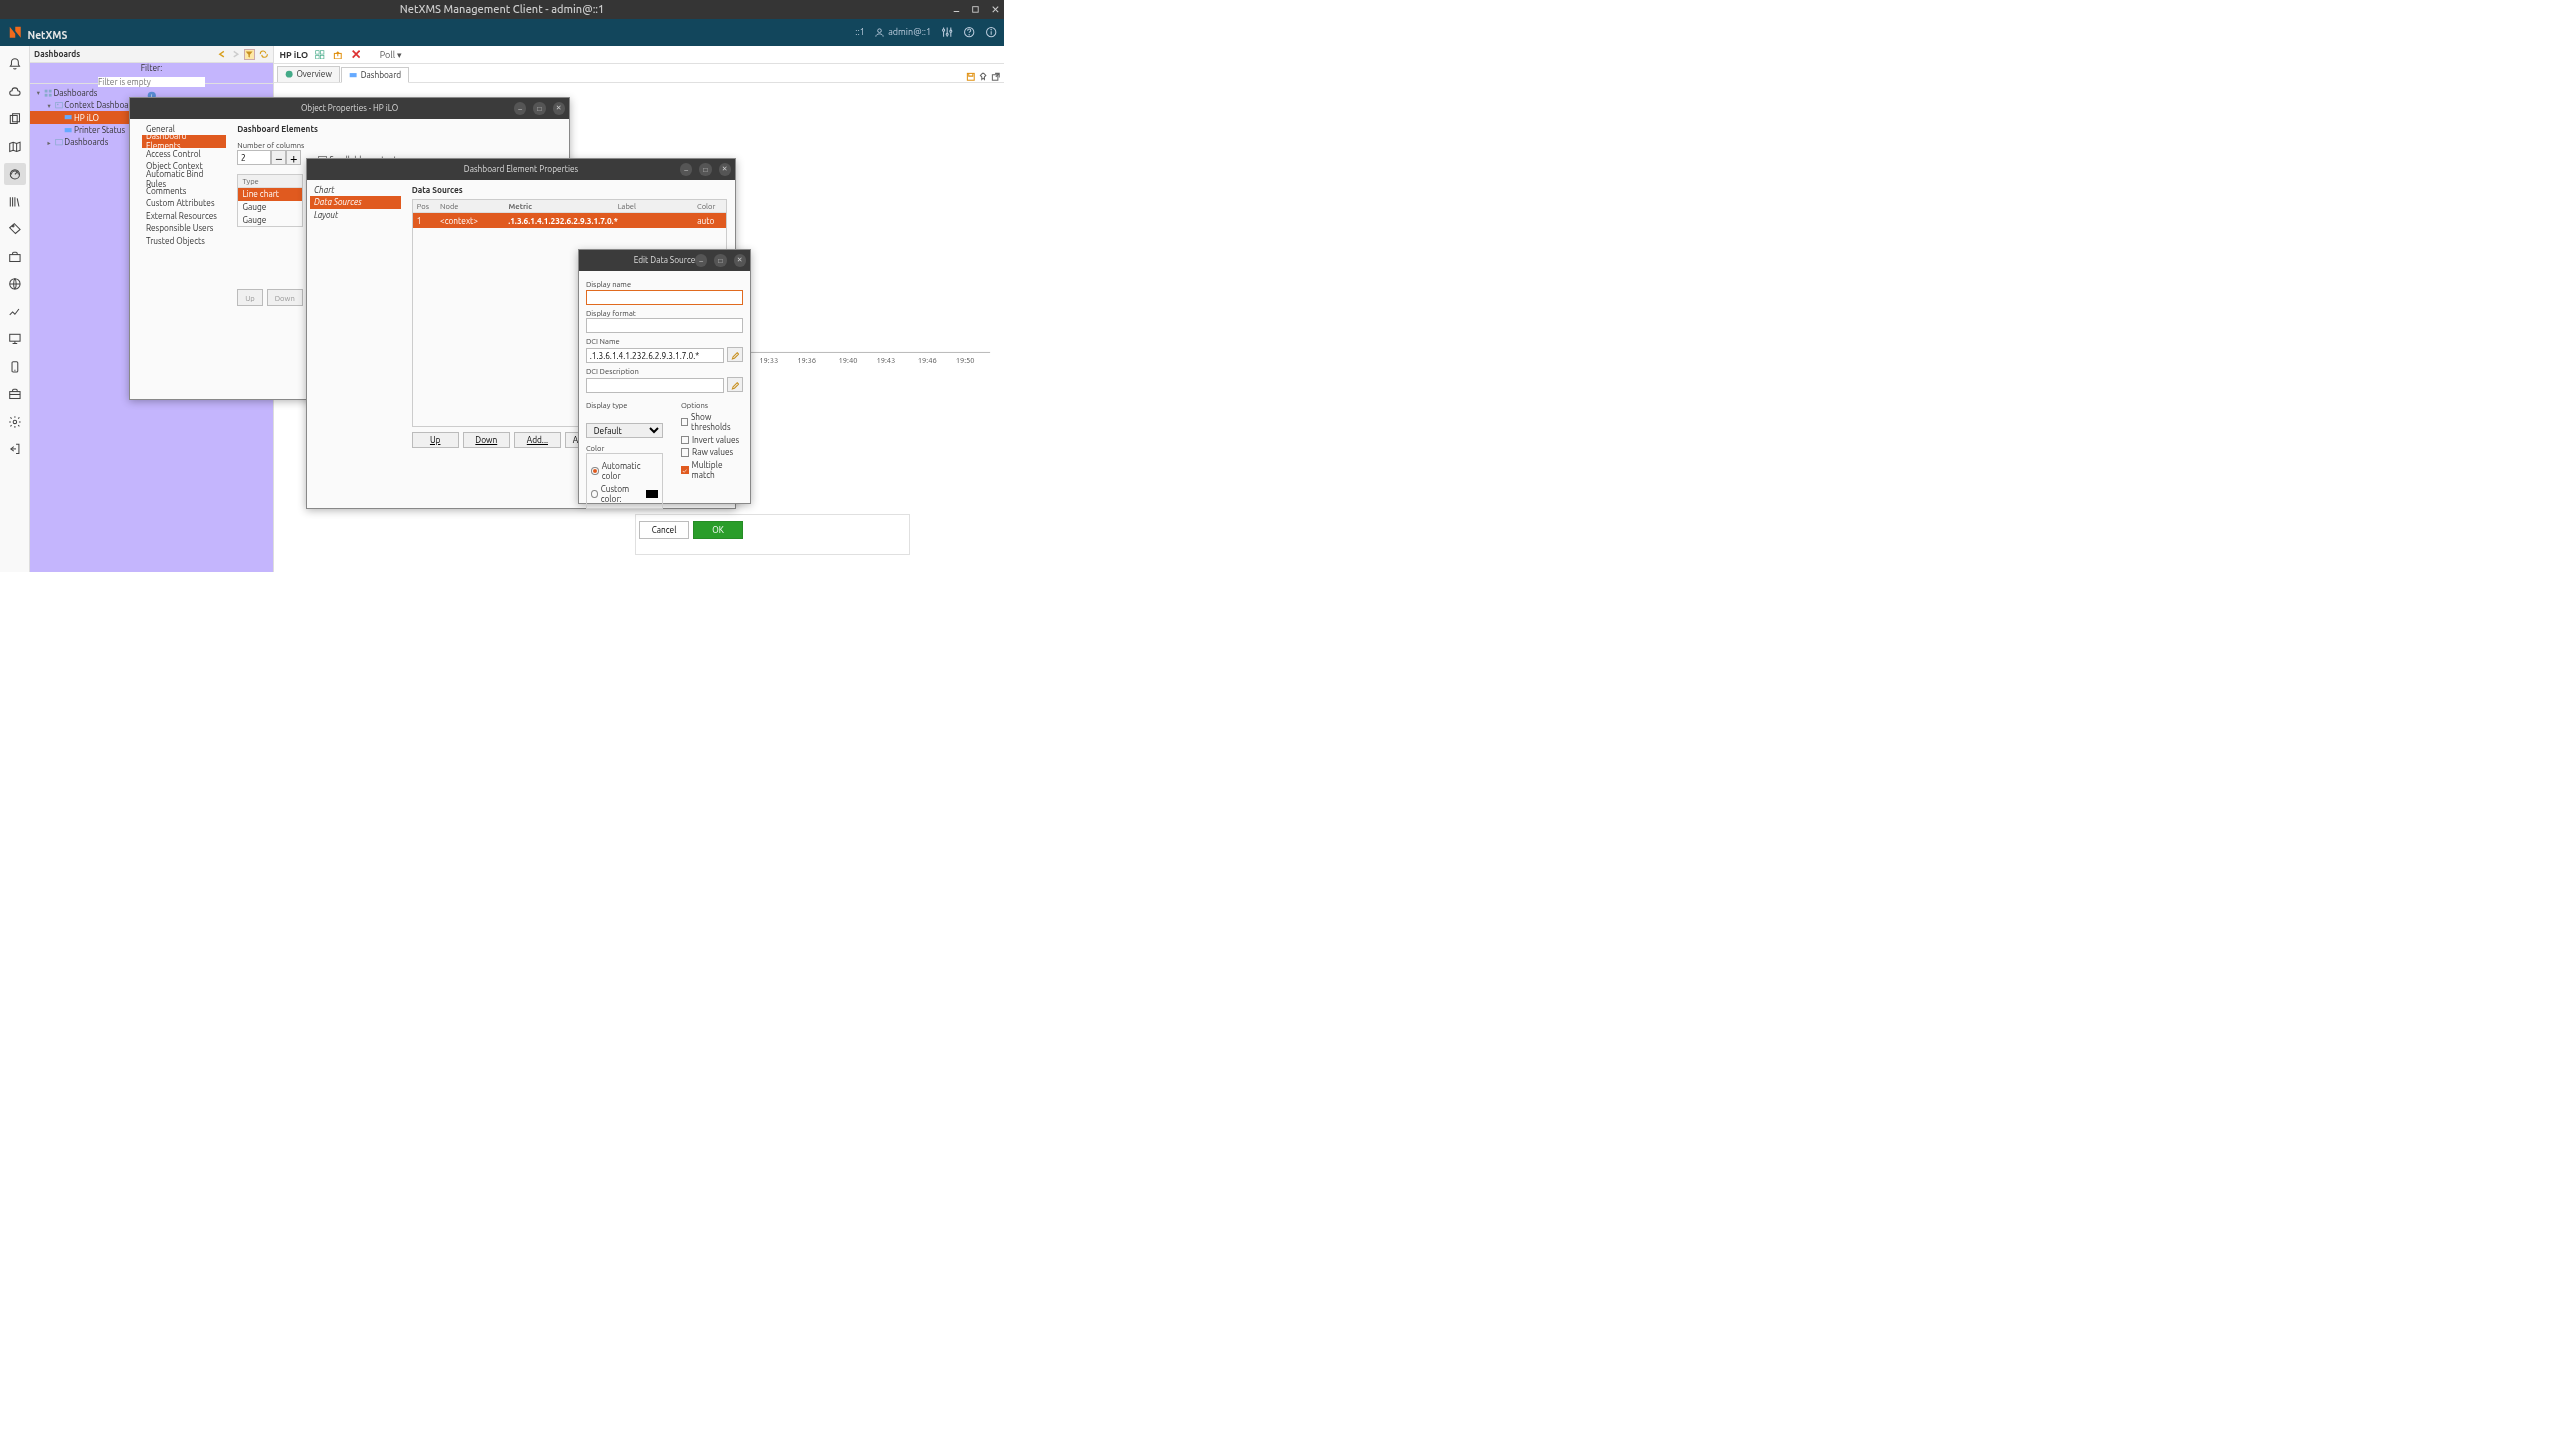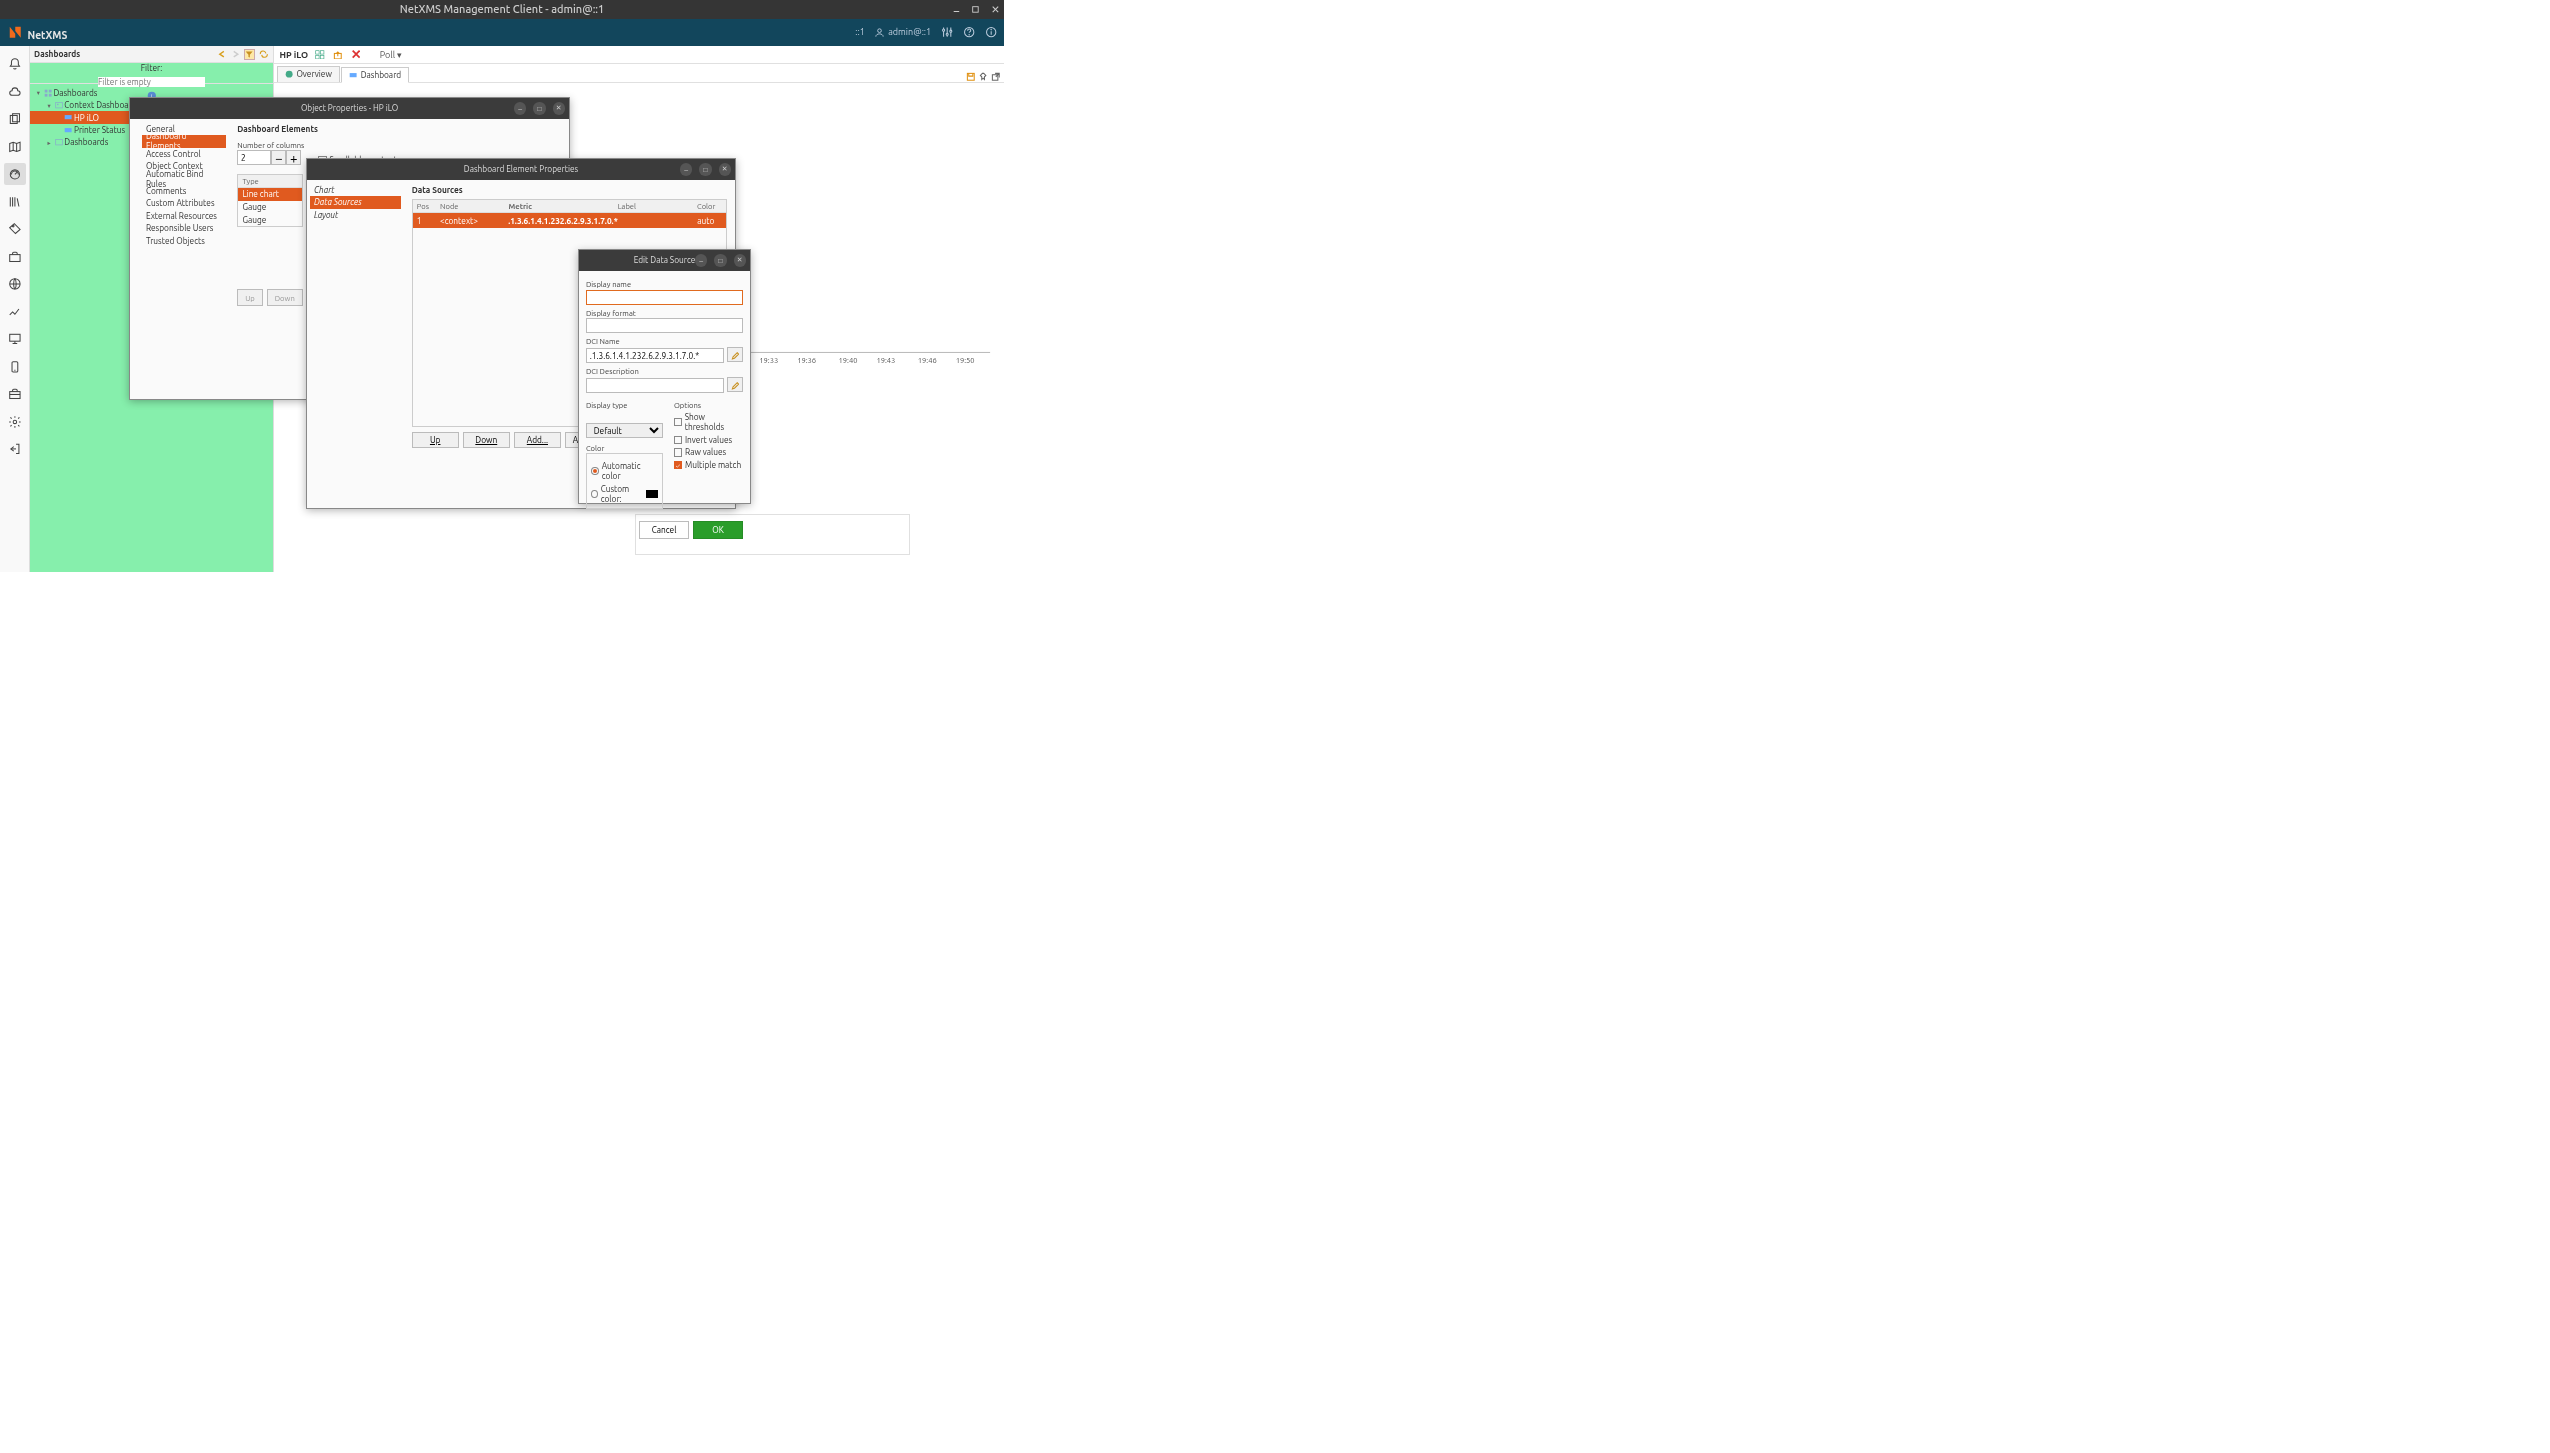--- a/index.html
+++ b/index.html
@@ -18,21 +18,21 @@
 .app-header .right-icons { display: flex; align-items: center; gap: 9.6px; color: #bcd; }
 .app-header .right-icons span { display: inline-flex; align-items: center; gap: 2.8px; }
 
 
 .main { display: flex; height: calc(100% - 46px); }
 .iconbar { width: 30px; border-right: 0.7px solid #ddd; background: #f9f9f9; display: flex; flex-direction: column; align-items: center; padding-top: 6.9px; gap: 5.5px; }
 .iconbar .ic { width: 22px; height: 22px; display: flex; align-items: center; justify-content: center; border-radius: 2.1px; cursor: pointer; }
 .iconbar .ic.active { background: #ddd; }
 .iconbar svg { width: 13.8px; height: 13.8px; }
 
-.panel-dash { width: 244px; border-right: 0.7px solid #ddd; background: #86efac; display: flex; flex-direction: column; }
+.panel-dash { width: 244px; border-right: 0.7px solid #ddd; background: #c4b5fd; display: flex; flex-direction: column; }
 .panel-head { height: 17px; background: #f3f3f3; display: flex; align-items: center; padding: 0 4.1px; font-size: 8.3px; font-weight: 600; border-bottom: 0.7px solid #e0e0e0; }
 .panel-head .sp { flex: 1; }
 .panel-head .ticons { display: flex; gap: 2.8px; }
 .panel-head .ticons span { width: 11px; height: 11px; display: inline-flex; align-items: center; justify-content: center; }
 .panel-filter { height: 20.7px; display: flex; align-items: center; padding: 0 4.1px; gap: 4.1px; border-bottom: 0.7px solid #e0e0e0; font-size: 8.3px; flex-direction: column; }
 .panel-filter input { flex: 1; border: none; outline: none; font-size: 8.3px; height: 13.8px; }
 .panel-filter .fi { width: 12.4px; height: 12.4px; display: inline-flex; align-items: center; justify-content: center; }
 .tree { padding: 2.8px 0; font-size: 8.3px; }
 .tree-row { display: flex; align-items: center; height: 12.4px; padding-left: var(--ind); cursor: pointer; }
 .tree-row .arrow { width: 8.3px; display: inline-flex; justify-content: center; font-size: 6.2px; color: #666; }
@@ -91,21 +91,21 @@
 
 
 .d3 { font-size: 8.3px; }
 .d3 .lbl { font-size: 7.6px; color: #444; margin-top: 4.1px; }
 .d3 input[type=text] { width: 100%; height: 15px; border: 0.7px solid #bbb; padding: 0 2.8px; font-size: 8.3px; margin-top: 1.4px; }
 .d3 .orange input { border-color: #e06a1f; }
 .d3 .row-inp { display: flex; gap: 2.8px; align-items: center; margin-top: 1.4px; }
 .d3 .row-inp input { flex: 1; }
 .d3 .row-inp button { width: 16.5px; height: 15px; border: 0.7px solid #bbb; background: #f0f0f0; }
 .d3 select { width: 77px; height: 15px; border: 0.7px solid #bbb; font-size: 8.3px; padding: 0 2.8px; margin-top: 14px; }
-.d3 .cols { display: flex; gap: 11px; margin-top: 4.1px; }
+.d3 .cols { display: flex; gap: 18px; margin-top: 4.1px; }
 .d3 .cols > div { flex: 1; }
 .d3 .radio-row, .d3 .chk-row { display: flex; align-items: center; gap: 2.8px; font-size: 8.3px; margin-top: 2.8px; }
 .d3 .box { border: 0.7px solid #ccc; padding: 4.1px; margin-top: 1.4px; }
 .d3 .radio { width: 8.3px; height: 8.3px; border: 0.7px solid #888; border-radius: 50%; display: inline-flex; align-items: center; justify-content: center; }
 .d3 .radio.on::after { content: ''; width: 4.1px; height: 4.1px; background: #e05a1f; border-radius: 50%; }
 .d3 .chk { width: 8.3px; height: 8.3px; border: 0.7px solid #888; display: inline-flex; align-items: center; justify-content: center; }
 .d3 .chk.on { background: #e05a1f; border-color: #e05a1f; }
 .d3 .chk.on::after { content: '✓'; color: #fff; font-size: 6.2px; }
 .d3 .swatch { width: 15px; height: 8.3px; background: #000; display: inline-block; margin-left: 2.8px; }
 .d3 .btnrow { display: flex; gap: 4.1px; justify-content: flex-end; margin-top: 12.4px; }

